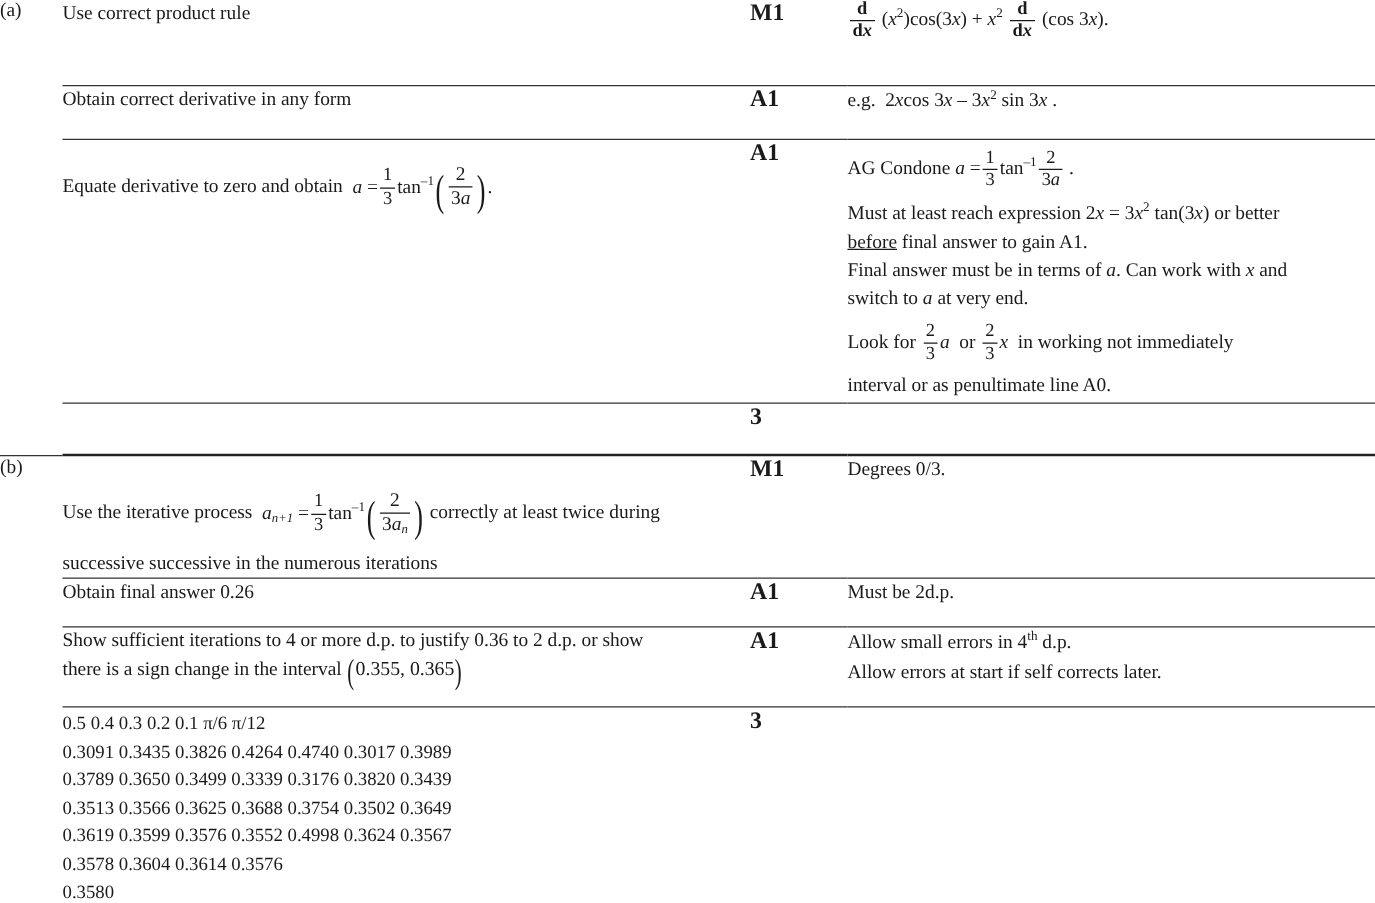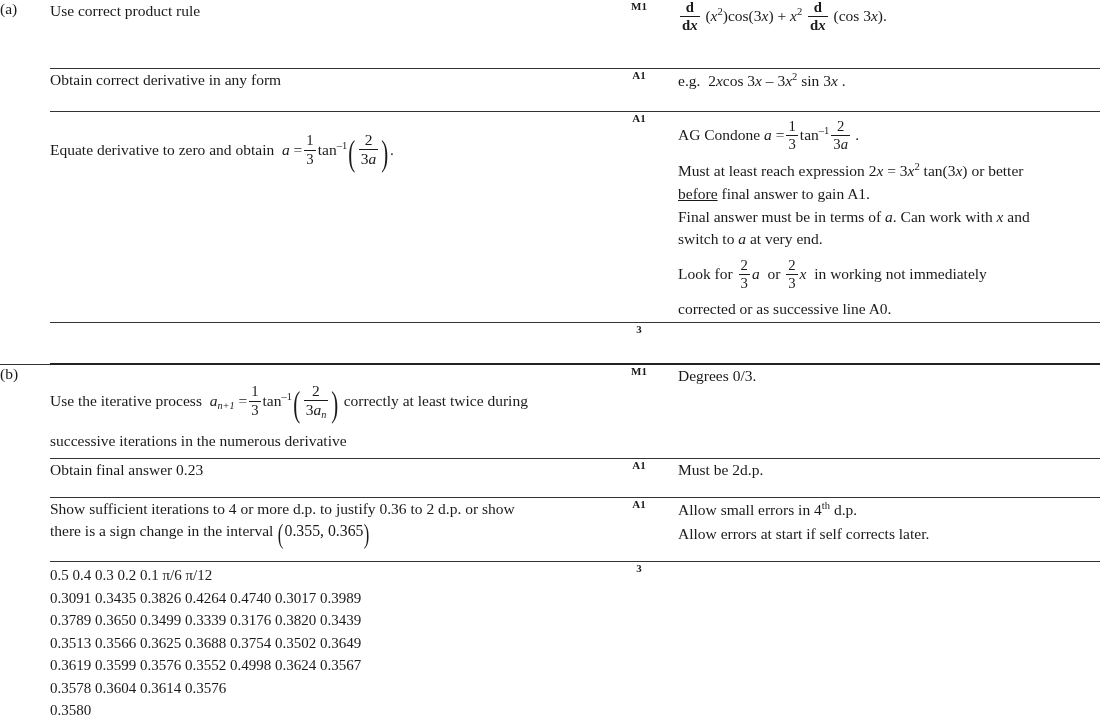--- a/index.html
+++ b/index.html
@@ -53,23 +53,23 @@
 
   td.desc {
     border-right: 1.5px solid #333;
     font-size: 15.5px;
     line-height: 1.45;
     padding: 7px 10px 7px 10px;
   }
 
   td.mark {
     border-right: 1.5px solid #333;
-    font-size: 11px;
+    font-size: 19px;
     font-weight: bold;
-    text-align: center;
+    text-align: left;
     padding: 7px 12px 7px 4px;
     white-space: nowrap;
   }
 
   td.note {
     font-size: 15.5px;
     line-height: 1.45;
     padding: 7px 8px 7px 9px;
   }
 
@@ -192,60 +192,60 @@
         <span class="uline">before</span> final answer to gain A1.
       </p>
       <p class="note-p">
         Final answer must be in terms of <span class="mi">a</span>. Can work with <span class="mi">x</span> and<br>
         switch to <span class="mi">a</span> at very end.
       </p>
       <p class="note-p sp">
         <span class="math">Look for <span class="frac"><span class="num mn">2</span><span class="den mn">3</span></span><span class="mi">a</span>&nbsp; or <span class="frac"><span class="num mn">2</span><span class="den mn">3</span></span><span class="mi">x</span>&nbsp; in working not immediately</span>
       </p>
       <p class="note-p sp2">
-        corrected or as successive line A0.
+        interval or as penultimate line A0.
       </p>
     </td>
   </tr>
 
   <tr class="section-end">
     <td class="desc" style="height:40px">
       <span></span>
     </td>
     <td class="mark">
       <span>3</span>
     </td>
     <td class="note">
       <span></span>
     </td>
   </tr>
 
   <tr class="row-div">
     <td class="lbl" rowspan="4">(b)</td>
     <td class="desc" style="height:93px">
-      <div style="padding-top:18px">
+      <div style="padding-top:28px">
         <span>Use the iterative process</span>
         <span class="math">
           &nbsp;<span class="mi">a</span><sub class="sb">n+1</sub> =<span class="frac"><span class="num mn">1</span><span class="den mn">3</span></span>tan<sup class="expn">–1</sup><span class="paren">(</span><span class="frac" style="font-size:1.0em"><span class="num mn">2</span><span class="den mn">3<span class="mi">a</span><sub class="sb">n</sub></span></span><span class="paren">)</span>
         </span>
         <span>correctly at least twice during</span>
       </div>
-      <div style="padding-top:9px">successive iterations in the numerous derivative</div>
+      <div style="padding-top:9px">successive successive in the numerous iterations</div>
     </td>
     <td class="mark">
       <span>M1</span>
     </td>
     <td class="note">
       <span>Degrees 0/3.</span>
     </td>
   </tr>
 
   <tr class="row-div">
     <td class="desc" style="height:38px">
-      <span>Obtain final answer 0.23</span>
+      <span>Obtain final answer 0.26</span>
     </td>
     <td class="mark">
       <span>A1</span>
     </td>
     <td class="note">
       <span>Must be 2d.p.</span>
     </td>
   </tr>
 
   <tr class="row-div">

